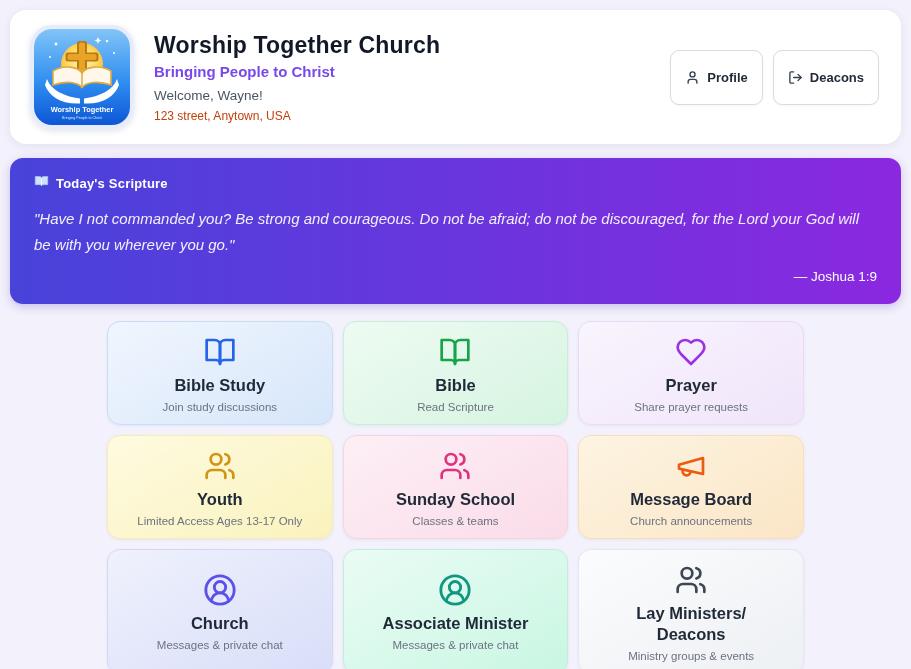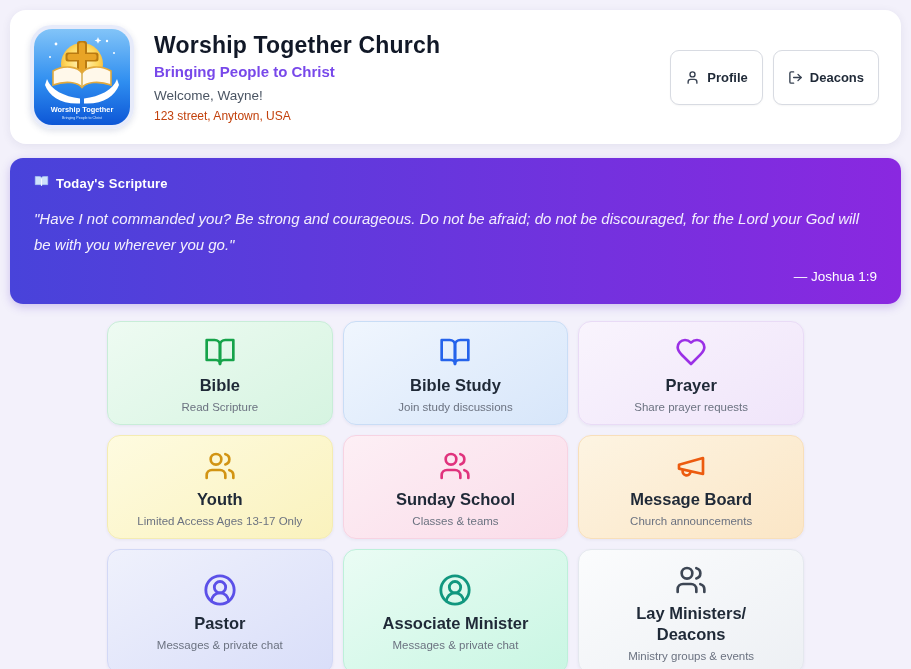--- a/index.html
+++ b/index.html
@@ -177,40 +177,40 @@
         </svg>
       </span>
       <span class="scripture-label">Today's Scripture</span>
     </div>
     <div class="scripture-quote">"Have I not commanded you? Be strong and courageous. Do not be afraid; do not be discouraged, for the Lord your God will be with you wherever you go."</div>
     <div class="scripture-ref">— Joshua 1:9</div>
   </div>
 
   <div class="feature-grid">
 
+    <div class="card" style="background: linear-gradient(150deg, rgb(240, 246, 254), rgb(215, 230, 250)); border-color: rgb(201, 221, 246);">
+      <span class="card-icon" style="color: rgb(37, 99, 235);">
+        <svg width="32" height="32" viewBox="0 0 24 24" fill="none" stroke="currentColor" stroke-width="2" stroke-linecap="round" stroke-linejoin="round">
+          <path d="M2 3h6a4 4 0 0 1 4 4v14a3 3 0 0 0-3-3H2z"></path>
+            <path d="M22 3h-6a4 4 0 0 0-4 4v14a3 3 0 0 1 3-3h7z"></path>
+        </svg>
+      </span>
+      <div class="card-title">Bible Study</div>
+      <div class="card-subtitle">Join study discussions</div>
+    </div>
+
     <div class="card" style="background: linear-gradient(150deg, rgb(238, 251, 242), rgb(214, 244, 225)); border-color: rgb(200, 237, 216);">
       <span class="card-icon" style="color: rgb(22, 163, 74);">
         <svg width="32" height="32" viewBox="0 0 24 24" fill="none" stroke="currentColor" stroke-width="2" stroke-linecap="round" stroke-linejoin="round">
           <path d="M2 3h6a4 4 0 0 1 4 4v14a3 3 0 0 0-3-3H2z"></path>
             <path d="M22 3h-6a4 4 0 0 0-4 4v14a3 3 0 0 1 3-3h7z"></path>
         </svg>
       </span>
       <div class="card-title">Bible</div>
       <div class="card-subtitle">Read Scripture</div>
-    </div>
-
-    <div class="card" style="background: linear-gradient(150deg, rgb(240, 246, 254), rgb(215, 230, 250)); border-color: rgb(201, 221, 246);">
-      <span class="card-icon" style="color: rgb(37, 99, 235);">
-        <svg width="32" height="32" viewBox="0 0 24 24" fill="none" stroke="currentColor" stroke-width="2" stroke-linecap="round" stroke-linejoin="round">
-          <path d="M2 3h6a4 4 0 0 1 4 4v14a3 3 0 0 0-3-3H2z"></path>
-            <path d="M22 3h-6a4 4 0 0 0-4 4v14a3 3 0 0 1 3-3h7z"></path>
-        </svg>
-      </span>
-      <div class="card-title">Bible Study</div>
-      <div class="card-subtitle">Join study discussions</div>
     </div>
 
     <div class="card" style="background: linear-gradient(150deg, rgb(249, 244, 253), rgb(240, 229, 250)); border-color: rgb(233, 219, 246);">
       <span class="card-icon" style="color: rgb(155, 48, 230);">
         <svg width="32" height="32" viewBox="0 0 24 24" fill="none" stroke="currentColor" stroke-width="2" stroke-linecap="round" stroke-linejoin="round">
           <path d="M19 14c1.49-1.46 3-3.21 3-5.5A5.5 5.5 0 0 0 16.5 3c-1.76 0-3 .5-4.5 2-1.5-1.5-2.74-2-4.5-2A5.5 5.5 0 0 0 2 8.5c0 2.3 1.5 4.05 3 5.5l7 7Z"></path>
         </svg>
       </span>
       <div class="card-title">Prayer</div>
       <div class="card-subtitle">Share prayer requests</div>
@@ -254,21 +254,21 @@
     </div>
 
     <div class="card" style="background: linear-gradient(150deg, rgb(239, 241, 252), rgb(217, 222, 249)); border-color: rgb(210, 216, 246);">
       <span class="card-icon" style="color: rgb(91, 80, 232);">
         <svg width="34" height="34" viewBox="0 0 24 24" fill="none" stroke="currentColor" stroke-width="2" stroke-linecap="round" stroke-linejoin="round">
           <path d="M18 20a6 6 0 0 0-12 0"></path>
             <circle cx="12" cy="10" r="4"></circle>
             <circle cx="12" cy="12" r="10"></circle>
         </svg>
       </span>
-      <div class="card-title">Pastor</div>
+      <div class="card-title">Church</div>
       <div class="card-subtitle">Messages &amp; private chat</div>
     </div>
 
     <div class="card" style="background: linear-gradient(150deg, rgb(234, 252, 244), rgb(201, 246, 227)); border-color: rgb(189, 240, 218);">
       <span class="card-icon" style="color: rgb(17, 151, 127);">
         <svg width="34" height="34" viewBox="0 0 24 24" fill="none" stroke="currentColor" stroke-width="2" stroke-linecap="round" stroke-linejoin="round">
           <path d="M18 20a6 6 0 0 0-12 0"></path>
             <circle cx="12" cy="10" r="4"></circle>
             <circle cx="12" cy="12" r="10"></circle>
         </svg>

